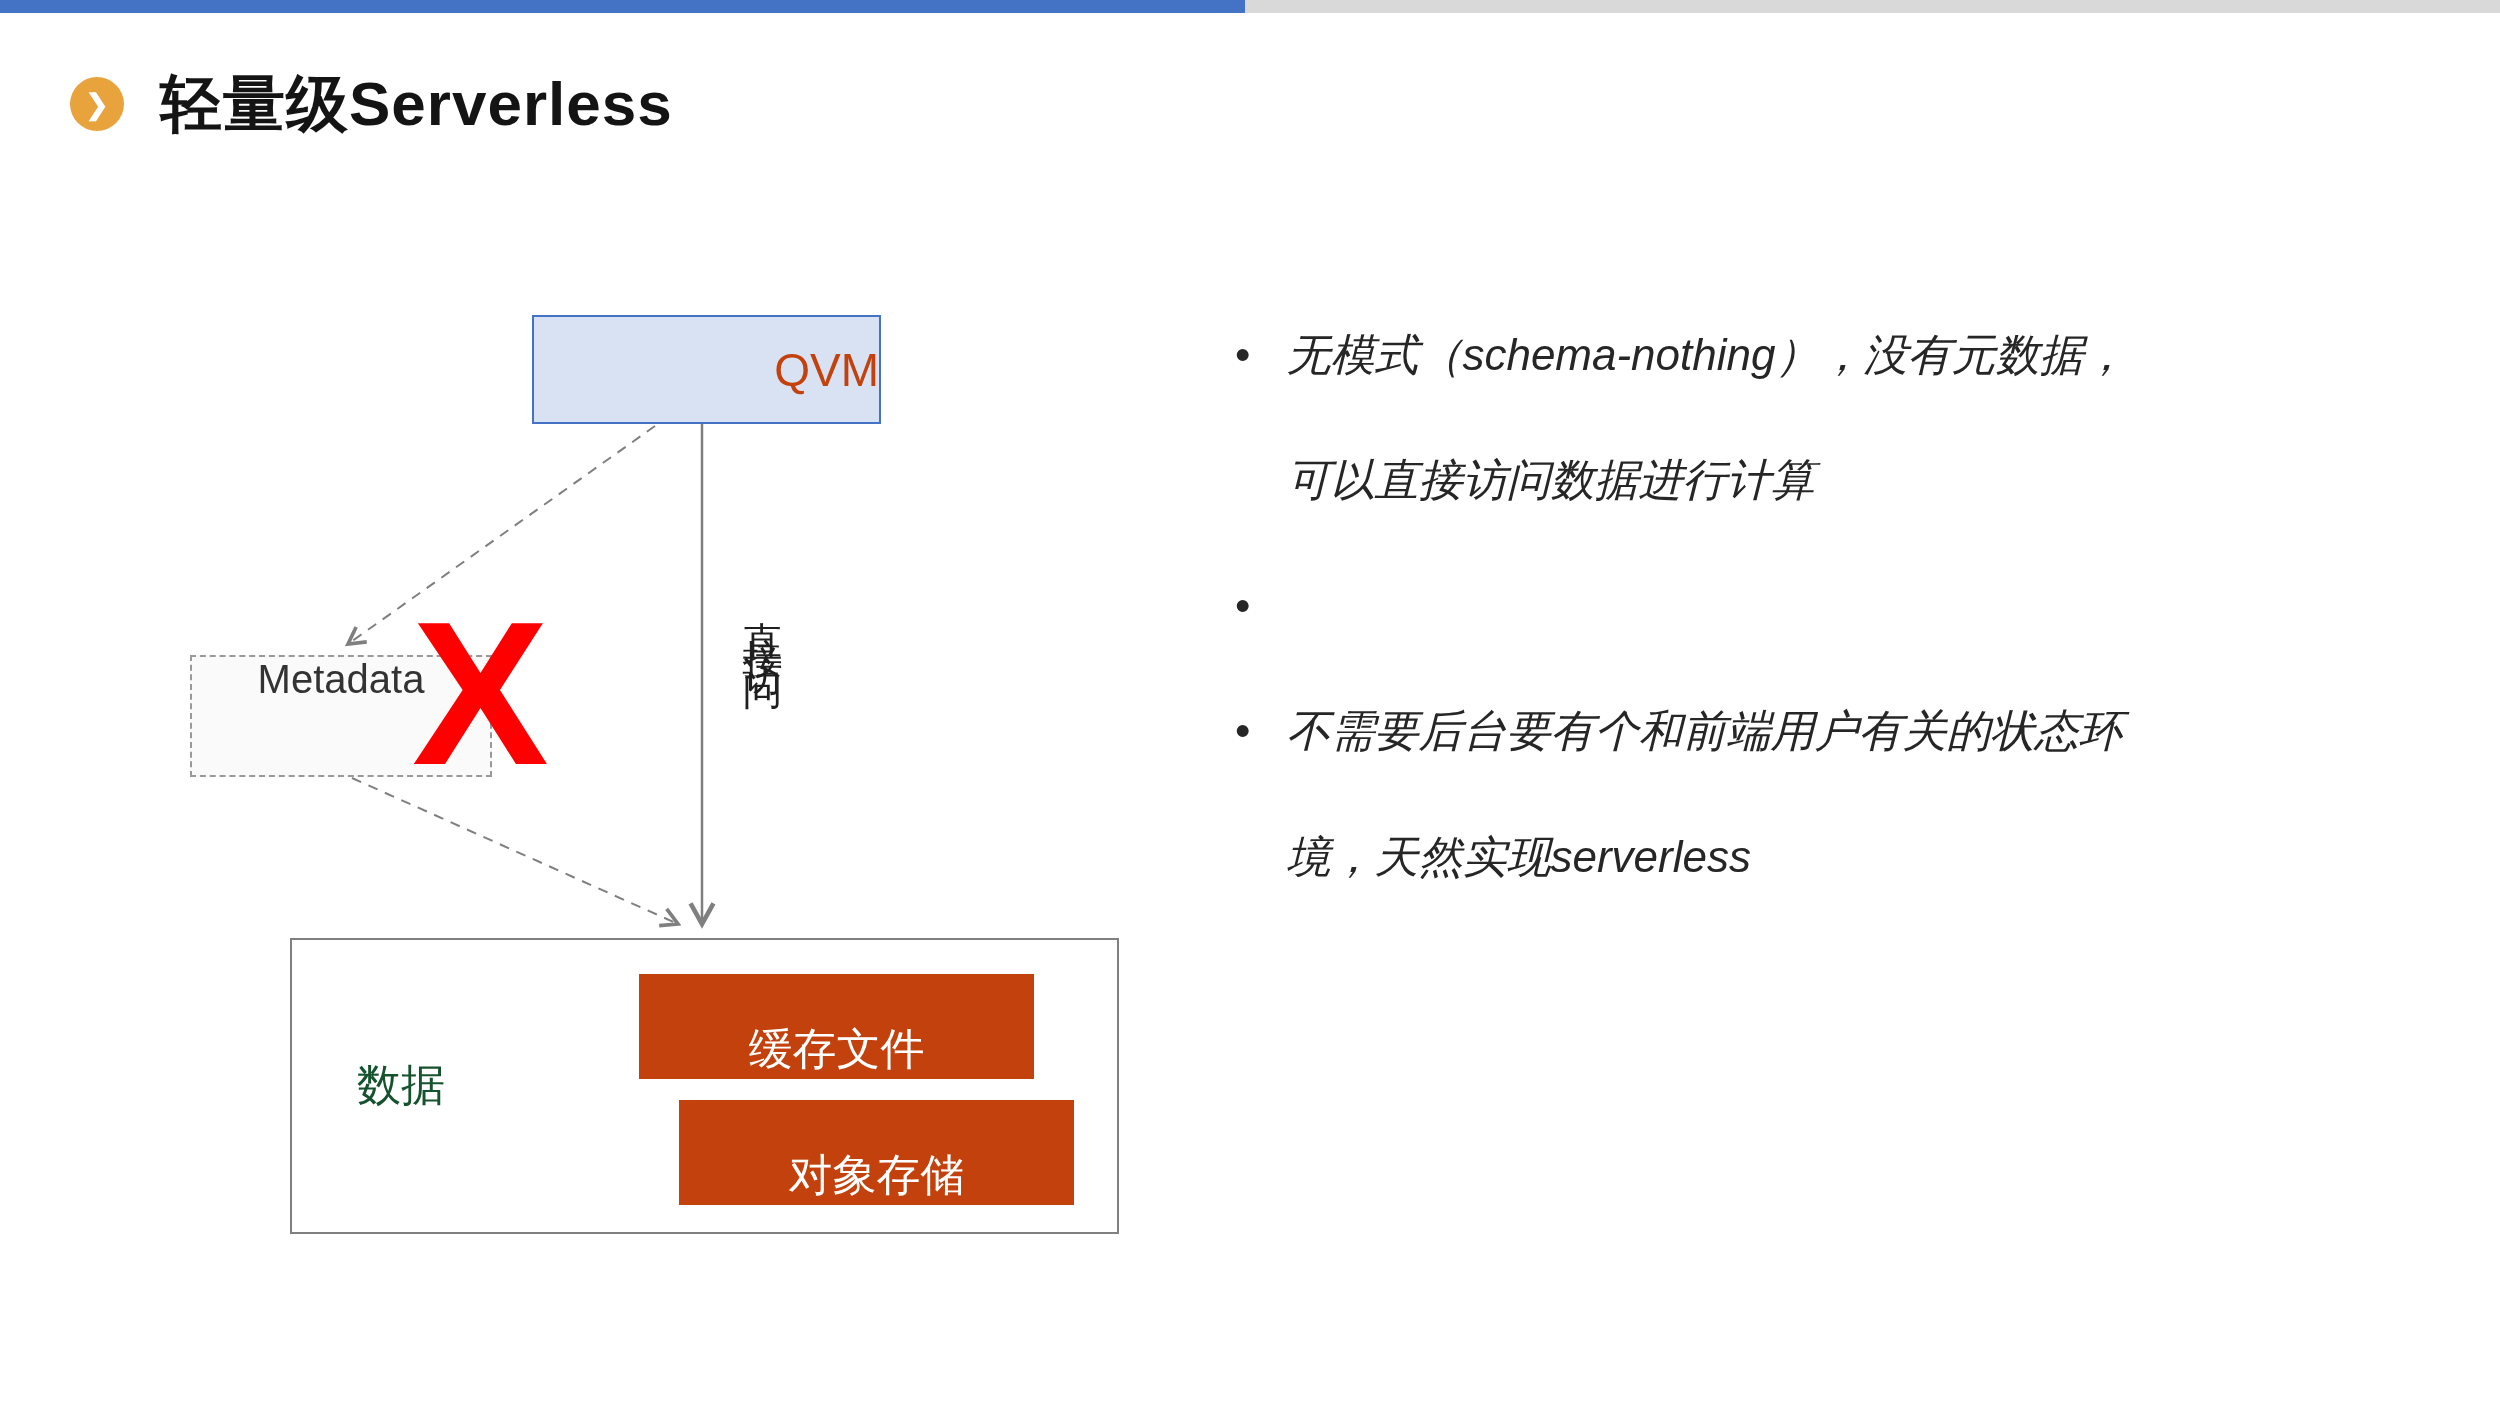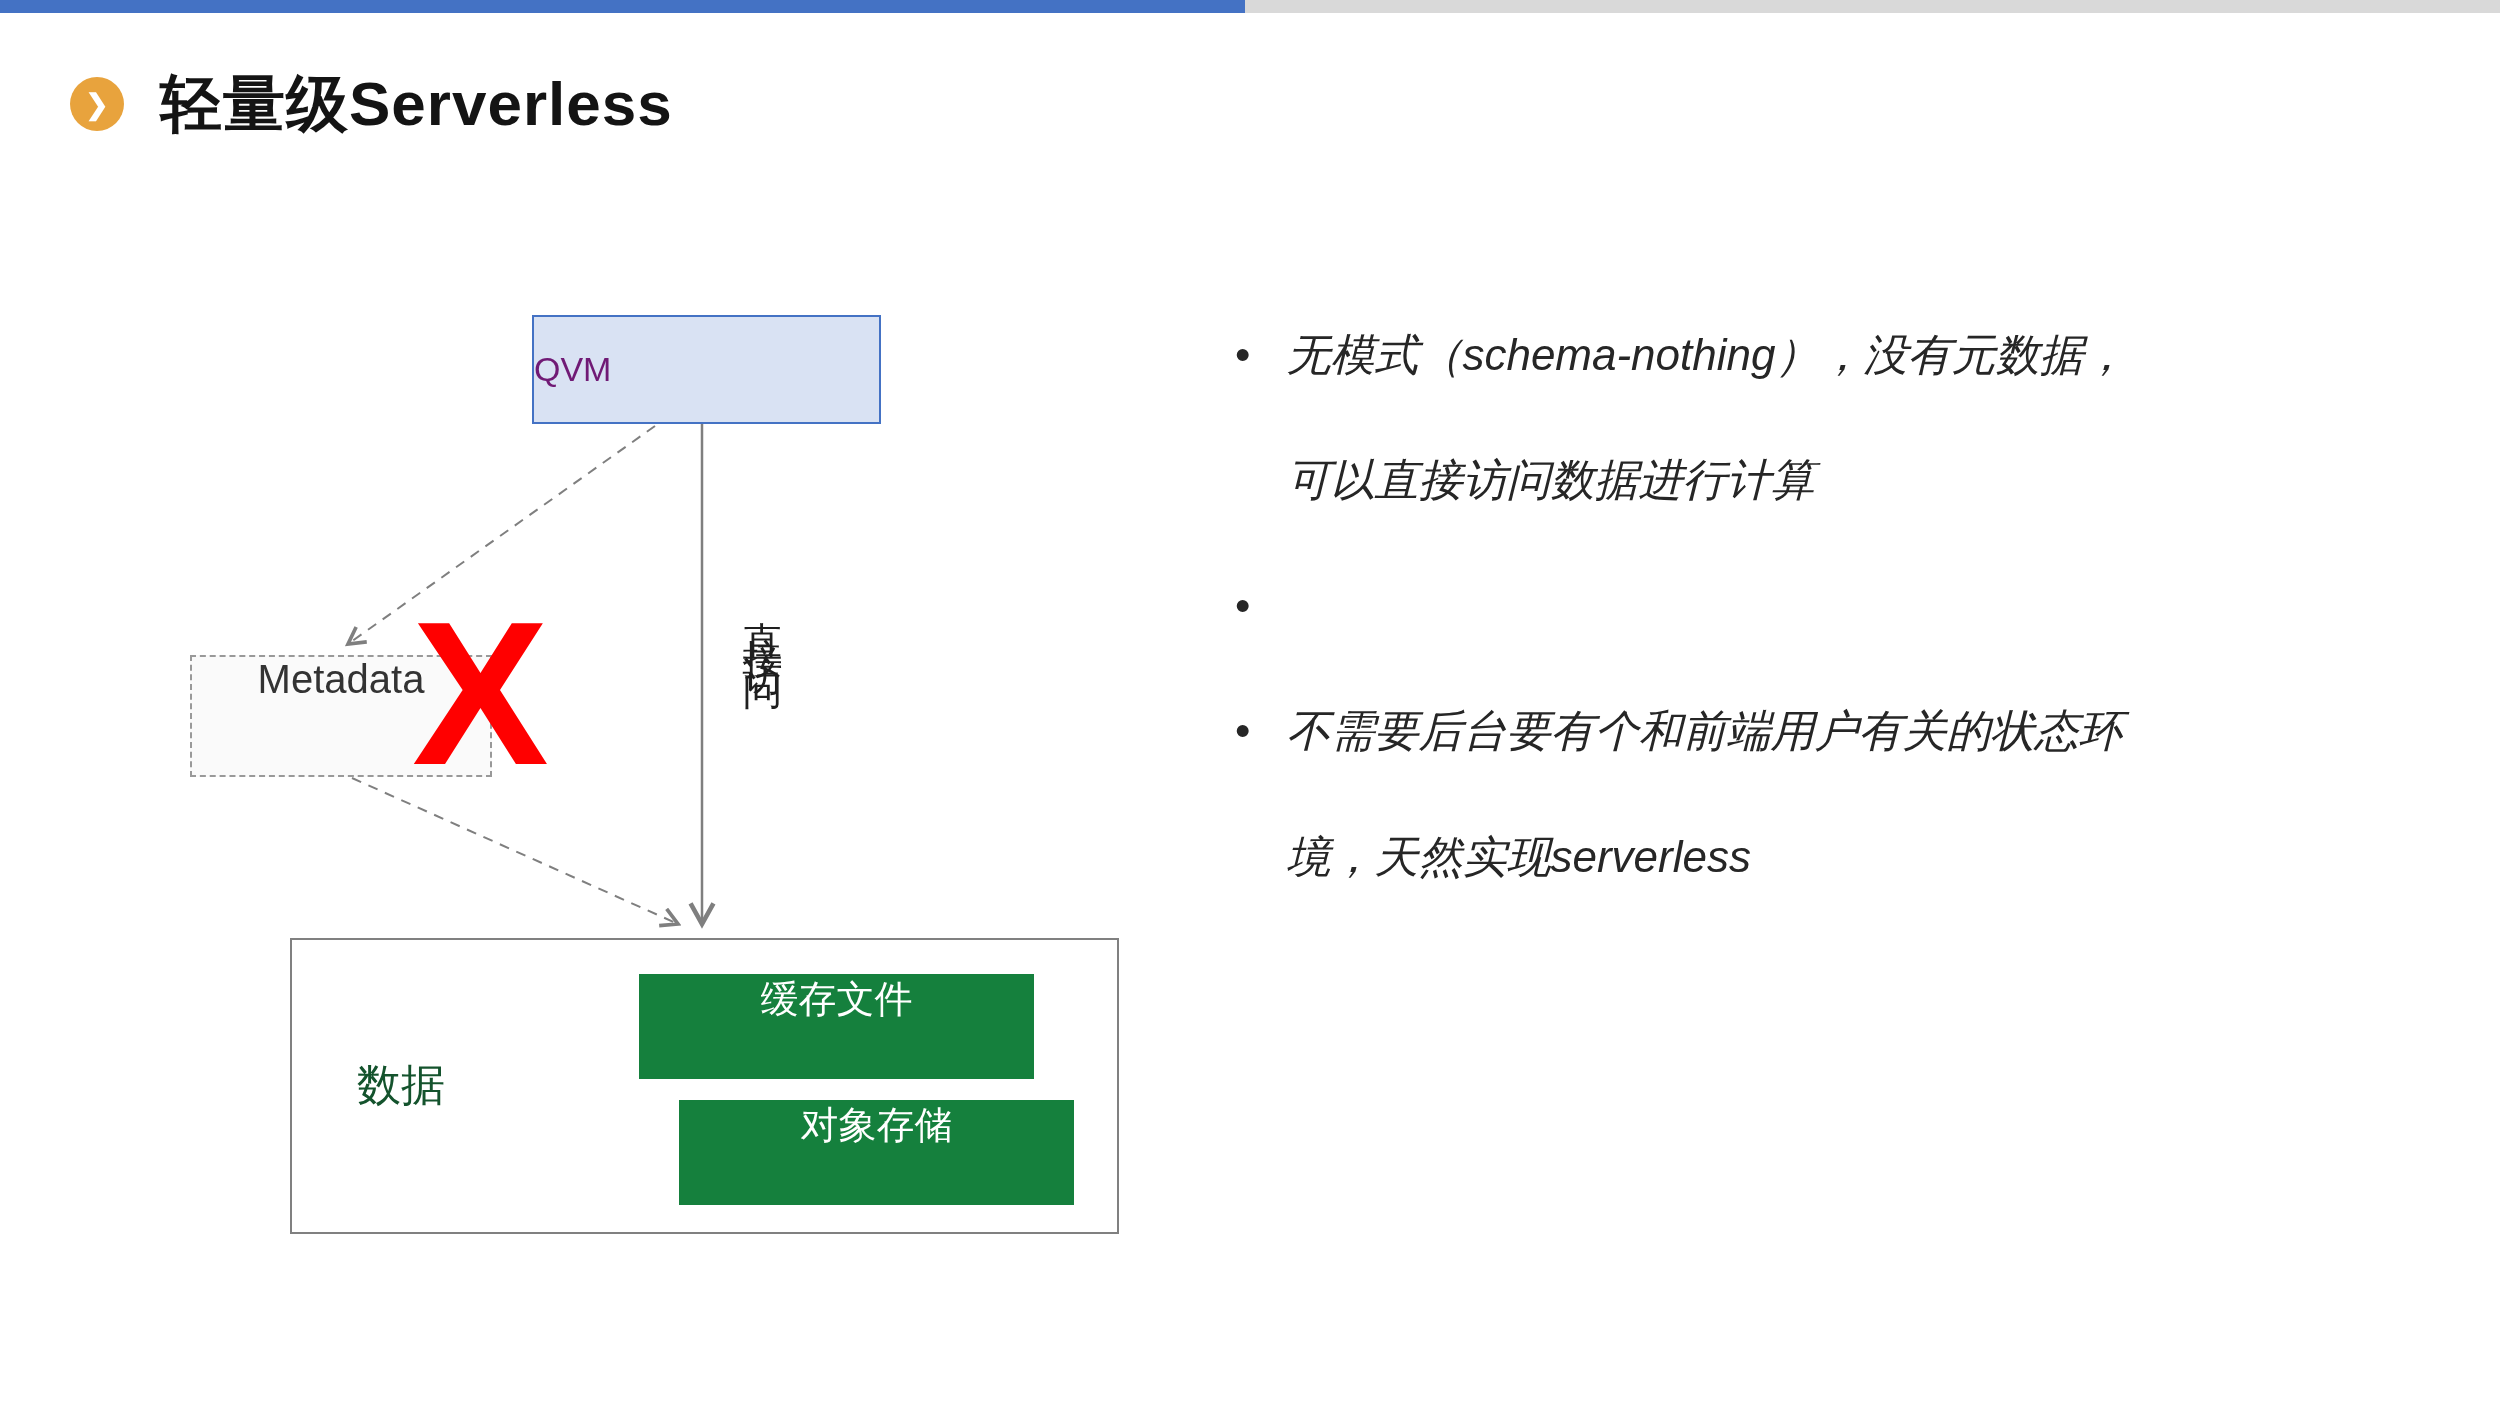--- a/index.html
+++ b/index.html
@@ -26,22 +26,22 @@
   }
   .page-title { margin: 0; font-size: 62px; font-weight: bold; color: #141414; letter-spacing: 1px; }
 
   
   .connectors { position: absolute; left: 0; top: 0; width: 2500px; height: 1406px; pointer-events: none; }
 
   
   .qvm-box {
     position: absolute; left: 532px; top: 315px; width: 345px; height: 105px;
     background: #D9E2F3; border: 2px solid #4472C4;
-    display: flex; align-items: center; justify-content: flex-start;
-    font-size: 34px; color: #701a75;
+    display: flex; align-items: center; justify-content: flex-end;
+    font-size: 46px; color: #c2410c;
   }
 
   
   .vertical-label {
     position: absolute; left: 736px; top: 590px;
     writing-mode: vertical-rl; text-orientation: upright;
     font-size: 40px; letter-spacing: 16px; color: #1f1f1f;
   }
 
   
@@ -63,23 +63,23 @@
   .data-box {
     position: absolute; left: 290px; top: 938px; width: 825px; height: 292px;
     border: 2px solid #808080; background: #ffffff;
   }
   .data-label {
     position: absolute; left: 65px; top: 116px;
     font-size: 44px; color: #14532d;
   }
   .dark-box {
     position: absolute; left: 347px; width: 395px; height: 105px;
-    background: #15803d; color: #ffffff;
-    display: flex; align-items: flex-start; justify-content: center;
-    font-size: 38px;
+    background: #c2410c; color: #ffffff;
+    display: flex; align-items: flex-end; justify-content: center;
+    font-size: 44px;
   }
   .dark-box.cache  { top: 34px; }
   .dark-box.object { top: 160px; margin-left: 40px; }
 
   
   .bullets {
     position: absolute; left: 1235px; top: 292px; width: 1220px;
     list-style: none; margin: 0; padding: 0;
   }
   .bullets li {

